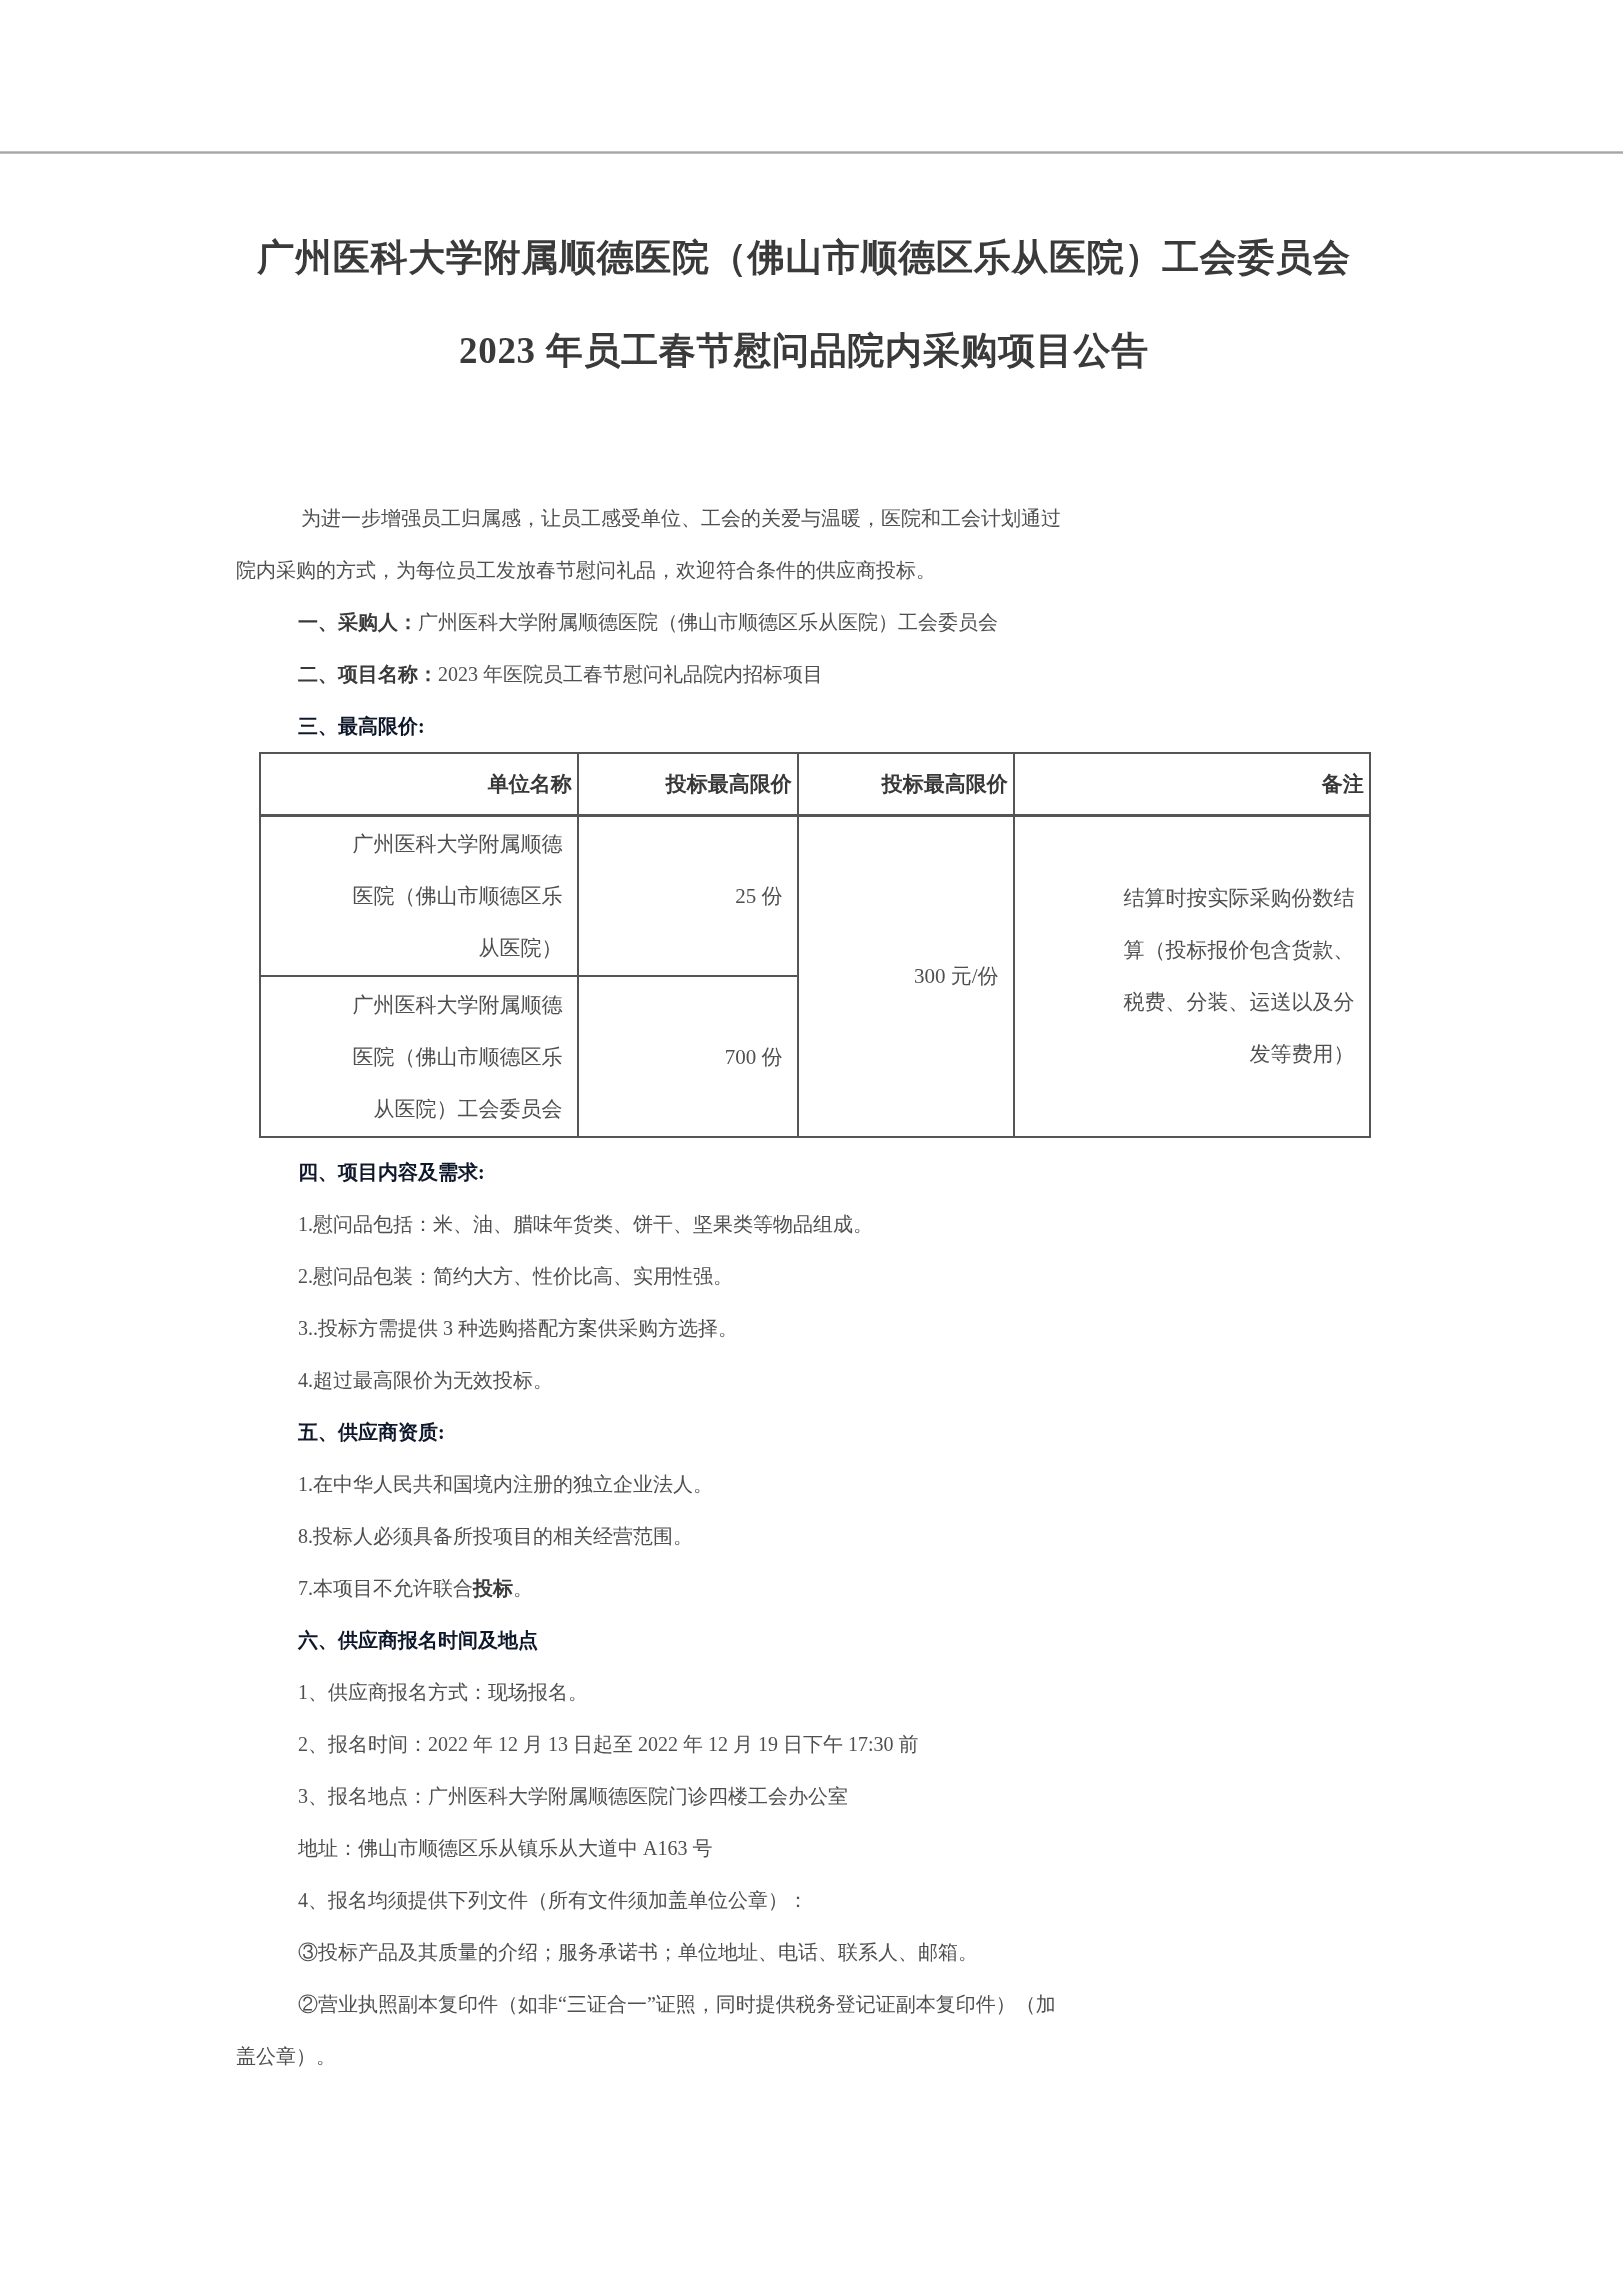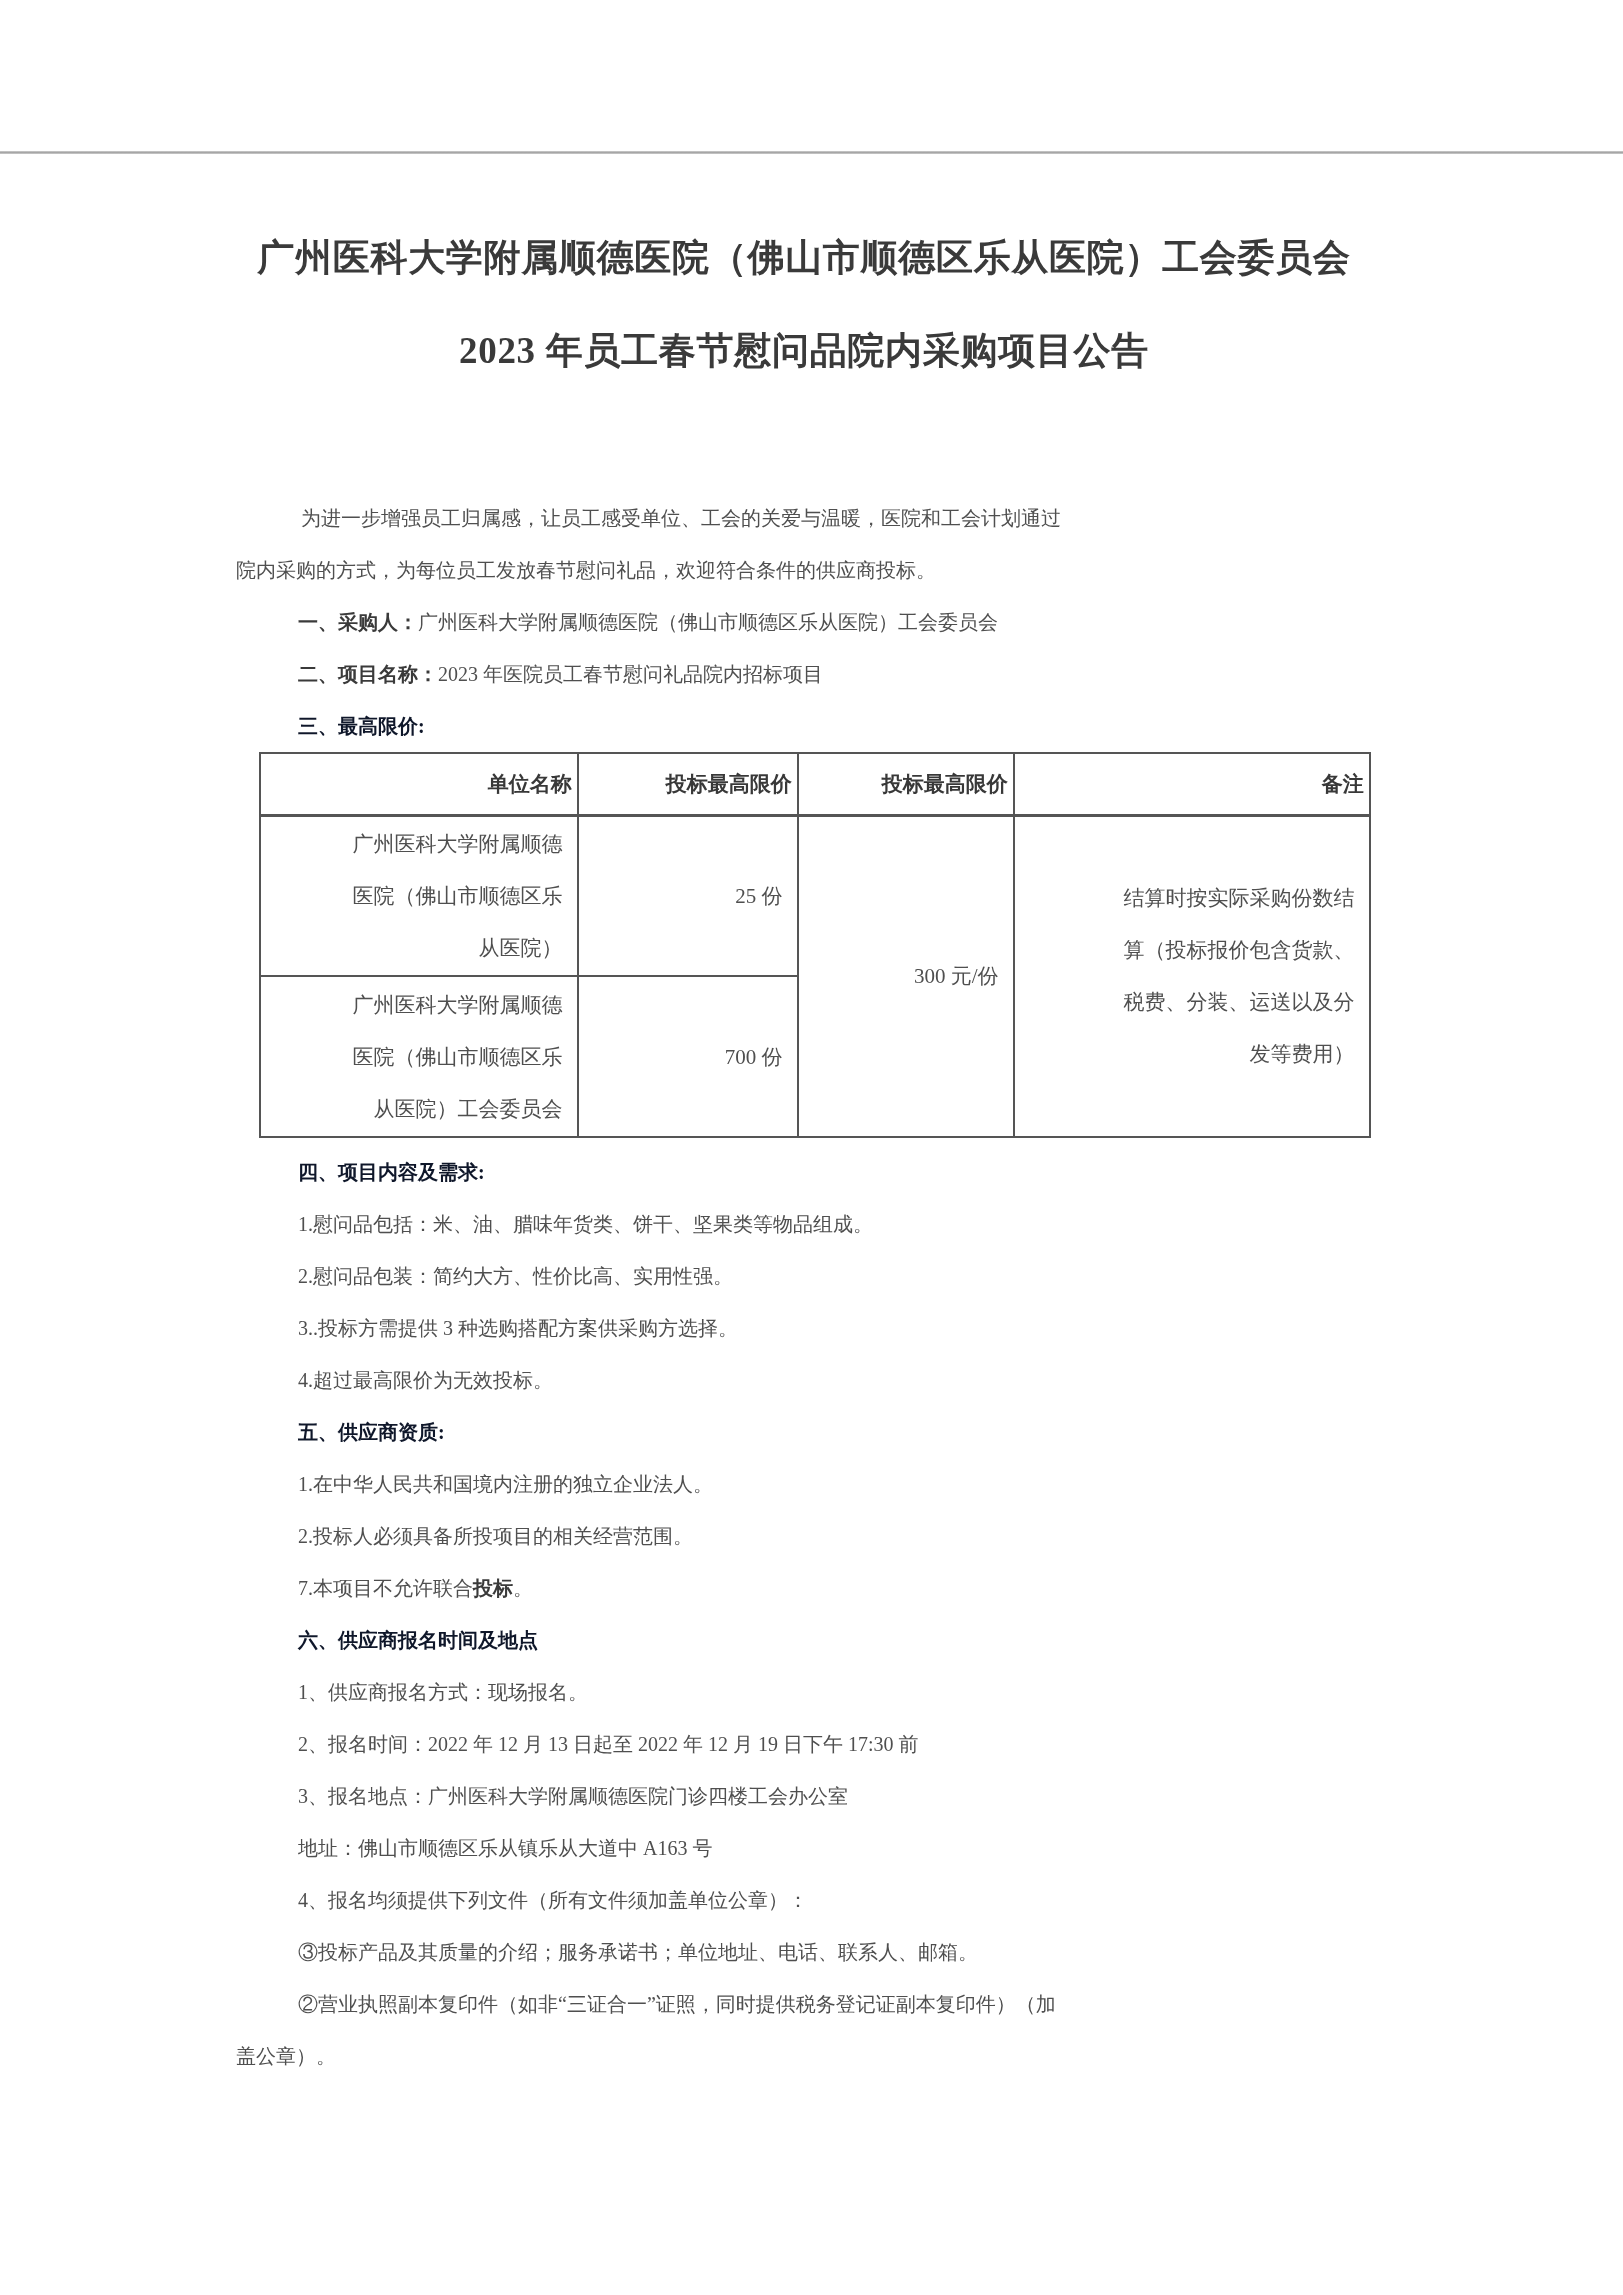--- a/index.html
+++ b/index.html
@@ -88,21 +88,21 @@
     </table>
 
     <p class="item heading">四、项目内容及需求:</p>
     <p class="item">1.慰问品包括：米、油、腊味年货类、饼干、坚果类等物品组成。</p>
     <p class="item">2.慰问品包装：简约大方、性价比高、实用性强。</p>
     <p class="item">3..投标方需提供 3 种选购搭配方案供采购方选择。</p>
     <p class="item">4.超过最高限价为无效投标。</p>
 
     <p class="item heading">五、供应商资质:</p>
     <p class="item">1.在中华人民共和国境内注册的独立企业法人。</p>
-    <p class="item">2.投标人必须具备所投项目的相关经营范围。</p>
+    <p class="item">8.投标人必须具备所投项目的相关经营范围。</p>
     <p class="item"><span>7.本项目不允许联合</span><span class="lbl">投标</span><span>。</span></p>
 
     <p class="item heading">六、供应商报名时间及地点</p>
     <p class="item">1、供应商报名方式：现场报名。</p>
     <p class="item">2、报名时间：2022 年 12 月 13 日起至 2022 年 12 月 19 日下午 17:30 前</p>
     <p class="item">3、报名地点：广州医科大学附属顺德医院门诊四楼工会办公室</p>
     <p class="item">地址：佛山市顺德区乐从镇乐从大道中 A163 号</p>
     <p class="item">4、报名均须提供下列文件（所有文件须加盖单位公章）：</p>
     <p class="item">③投标产品及其质量的介绍；服务承诺书；单位地址、电话、联系人、邮箱。</p>
     <p class="item">②营业执照副本复印件（如非“三证合一”证照，同时提供税务登记证副本复印件）（加

